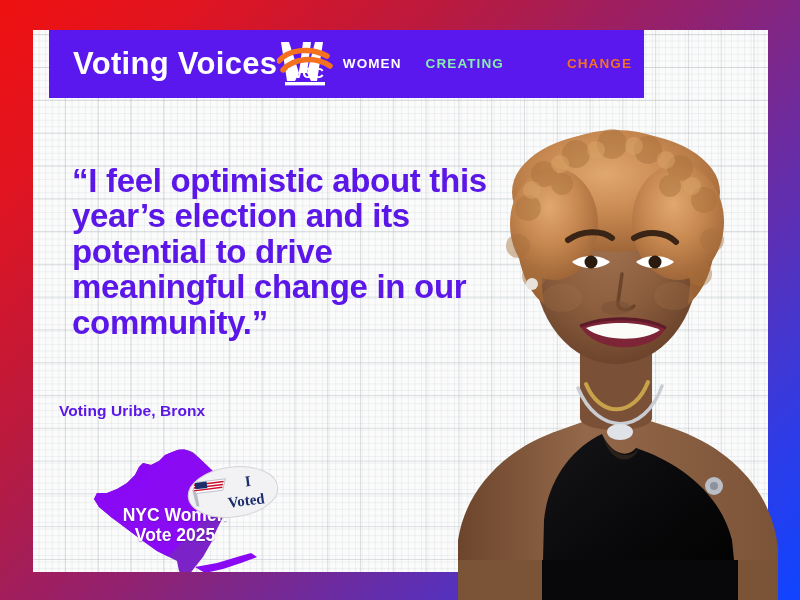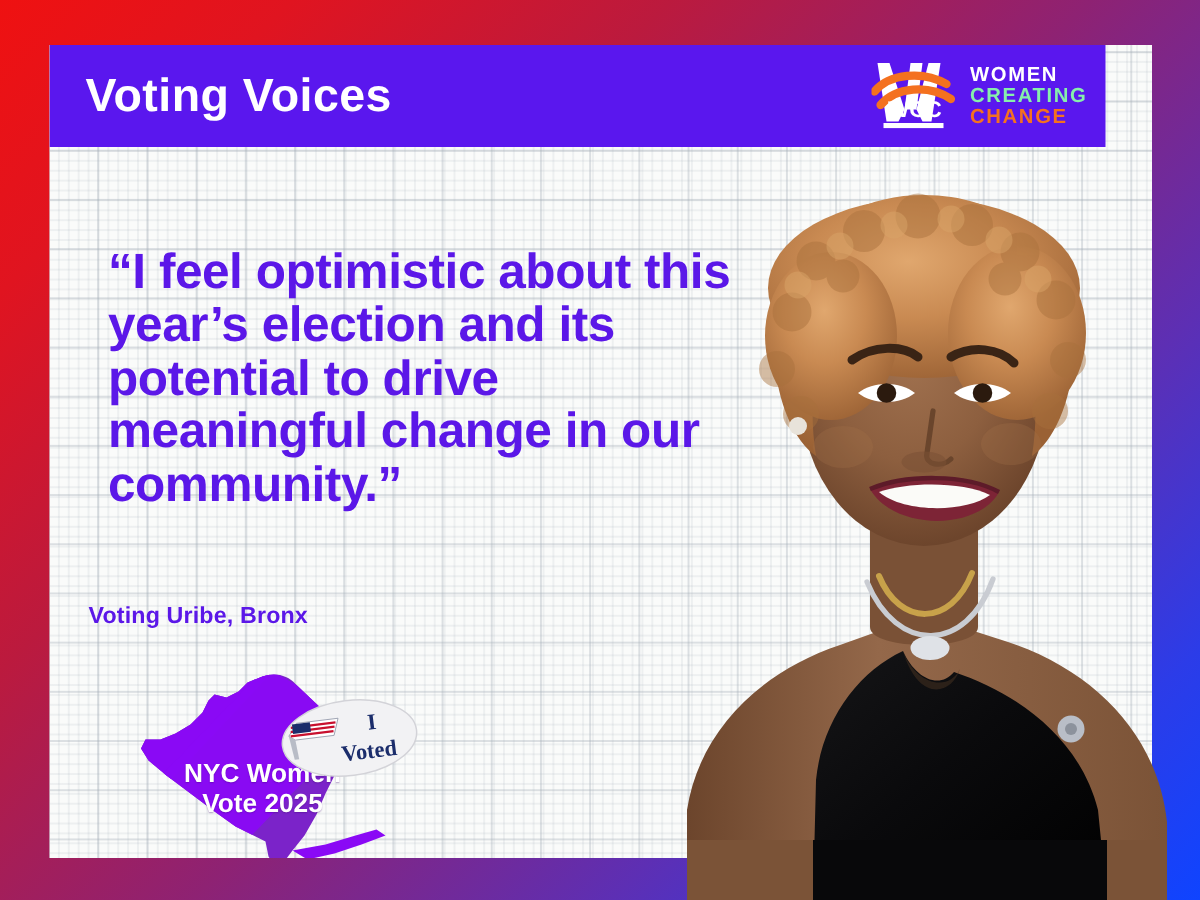--- a/index.html
+++ b/index.html
@@ -41,22 +41,22 @@
       32.8px 32.8px,
       6.6px 6.6px,
       6.6px 6.6px;
     background-position:-1px 37px, -1px 37px, -1px 37px, -1px 37px;
     overflow:hidden;
   }
 
   
   #header {
     position:absolute;
-    left:0; top:0;
-    width:704px; height:68px;
+    left:16px; top:0;
+    width:595px; height:68px;
     background:#5a17ee;
     z-index:5;
   }
   #poster-title {
     position:absolute;
     left:24px; top:50%;
     transform:translateY(-50%);
     color:#ffffff;
     font-size:31px;
     font-weight:bold;
@@ -69,29 +69,30 @@
     position:absolute;
     right:12px; top:50%;
     transform:translateY(-50%);
     display:flex;
     align-items:center;
     gap:8px;
     z-index:6;
   }
   #logo-mark { width:58px; height:54px; display:block; }
   #logo-words {
-    display:flex; flex-direction:column;
+    display:flex; flex-direction:row;
     line-height:1.02;
     font-size:13.5px;
     font-weight:bold;
     letter-spacing:1.1px;
+    gap:24px;
   }
   .lw-women   { color:#ffffff; }
   .lw-creating{ color:#86efac; }
-  .lw-change  { color:#f4711f; }
+  .lw-change  { color:#f4711f;margin-left:39px; }
 
   
   #quote {
     position:absolute;
     left:39px; top:133px;
     width:420px;
     color:#5b17e8;
     font-size:33px;
     font-weight:bold;
     line-height:1.075;

